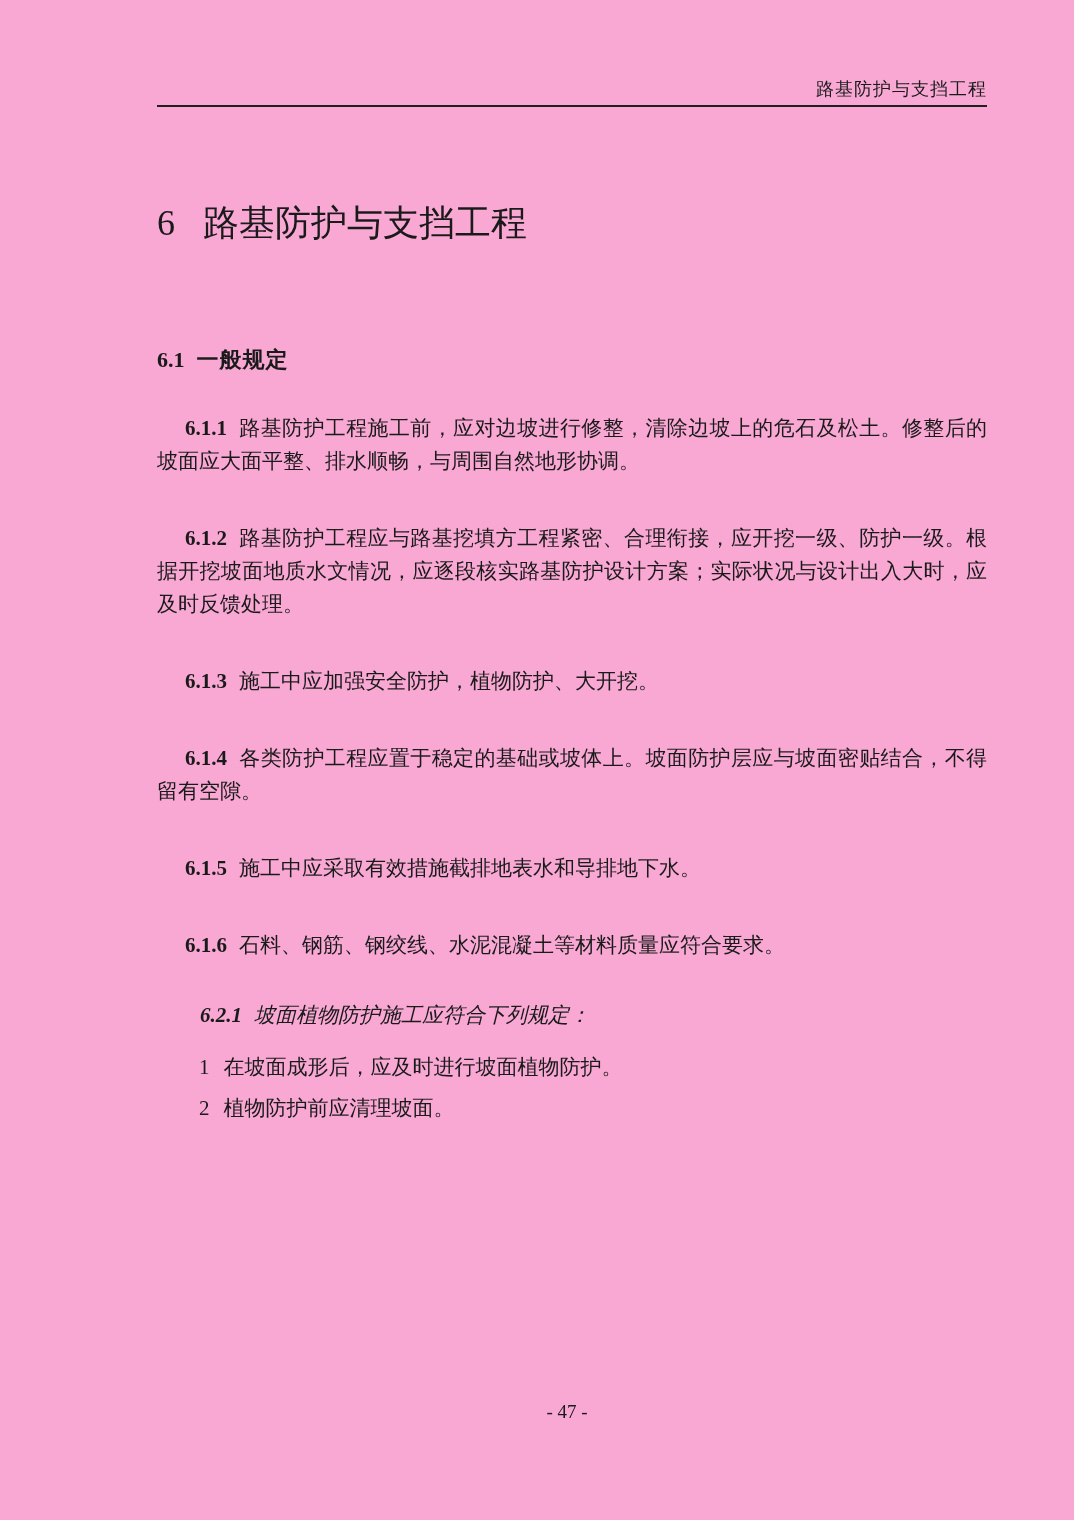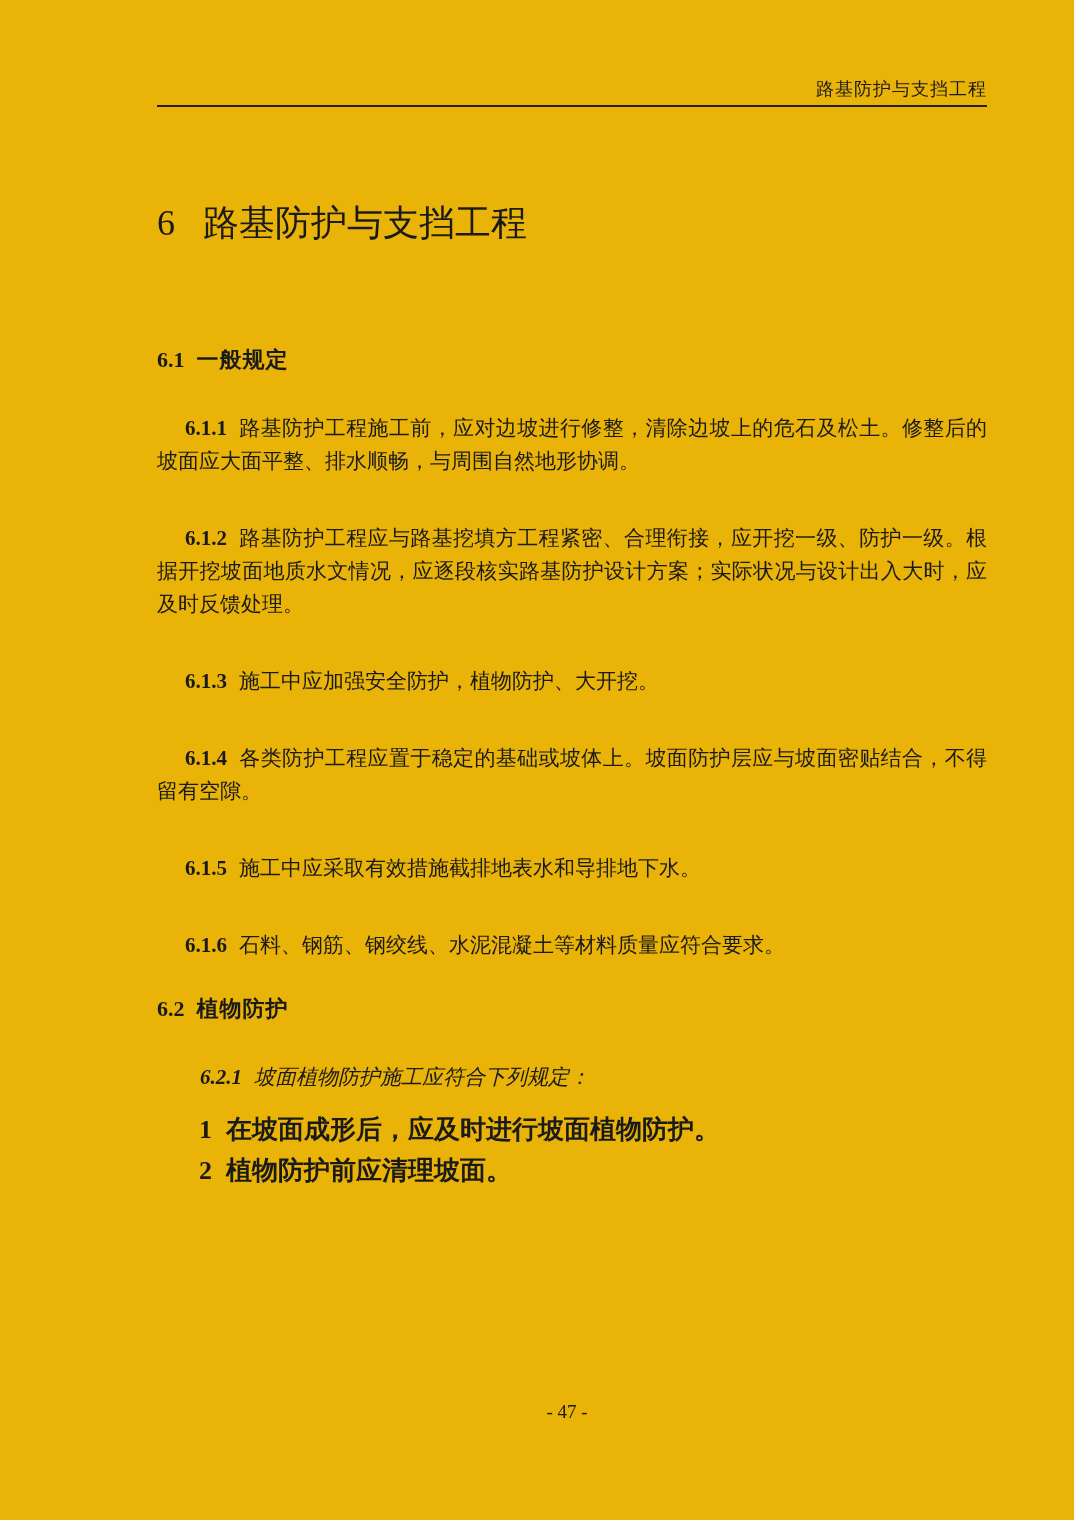--- a/index.html
+++ b/index.html
@@ -1,19 +1,19 @@
 <!DOCTYPE html>
 <html><head>
 <meta charset="utf-8">
 <style>
   html,body { margin:0; padding:0; background:#ffffff; }
   .page {
     position:relative;
     width:1074px; height:1520px;
-    background:#eab308;
+    background:#f9a8d4;
     color:#1a1a1a;
     font-family:"Liberation Serif","DejaVu Serif",serif;
     overflow:hidden;
   }
   .running-header {
     position:absolute; left:157px; top:0;
     width:830px; height:101px;
     border-bottom:2px solid #1f1f1f;
     display:flex; justify-content:flex-end; align-items:flex-end;
     padding-bottom:4px;
@@ -45,22 +45,22 @@
     margin:44px 0 0 0;
     font-size:21px; line-height:33px;
     text-align:justify; text-indent:28px;
   }
   .clause.first { margin-top:37px; }
   .clause .c-num { font-weight:700; margin-right:12px; }
   .clause-group { margin:37px 0 0 0; }
   .clause-group .clause { margin:15px;font-style:italic; }
   .sub-item {
     margin:0;
-    font-size:26px; line-height:41px;
-    text-align:justify; text-indent:42px;font-weight:bold;
+    font-size:21px; line-height:41px;
+    text-align:justify; text-indent:42px;
   }
   .sub-item .s-num { margin-right:14px; }
   .page-footer {
     position:absolute; left:152px; top:1399px; width:830px;
     text-align:center; font-size:19px; line-height:25px;
   }
 </style>
 </head>
 <body>
 
@@ -98,23 +98,20 @@
 
     <p class="clause">
       <span class="c-num">6.1.5</span><span>施工中应采取有效措施截排地表水和导排地下水。</span>
     </p>
 
     <p class="clause">
       <span class="c-num">6.1.6</span><span>石料、钢筋、钢绞线、水泥混凝土等材料质量应符合要求。</span>
     </p>
 
 
-    <h2 class="section-heading second">
-      <span class="h-num">6.2</span><span class="h-txt">植物防护</span>
-    </h2>
 
     <div class="clause-group">
       <p class="clause">
         <span class="c-num">6.2.1</span><span>坡面植物防护施工应符合下列规定：</span>
       </p>
       <p class="sub-item">
         <span class="s-num">1</span><span>在坡面成形后，应及时进行坡面植物防护。</span>
       </p>
       <p class="sub-item">
         <span class="s-num">2</span><span>植物防护前应清理坡面。</span>

